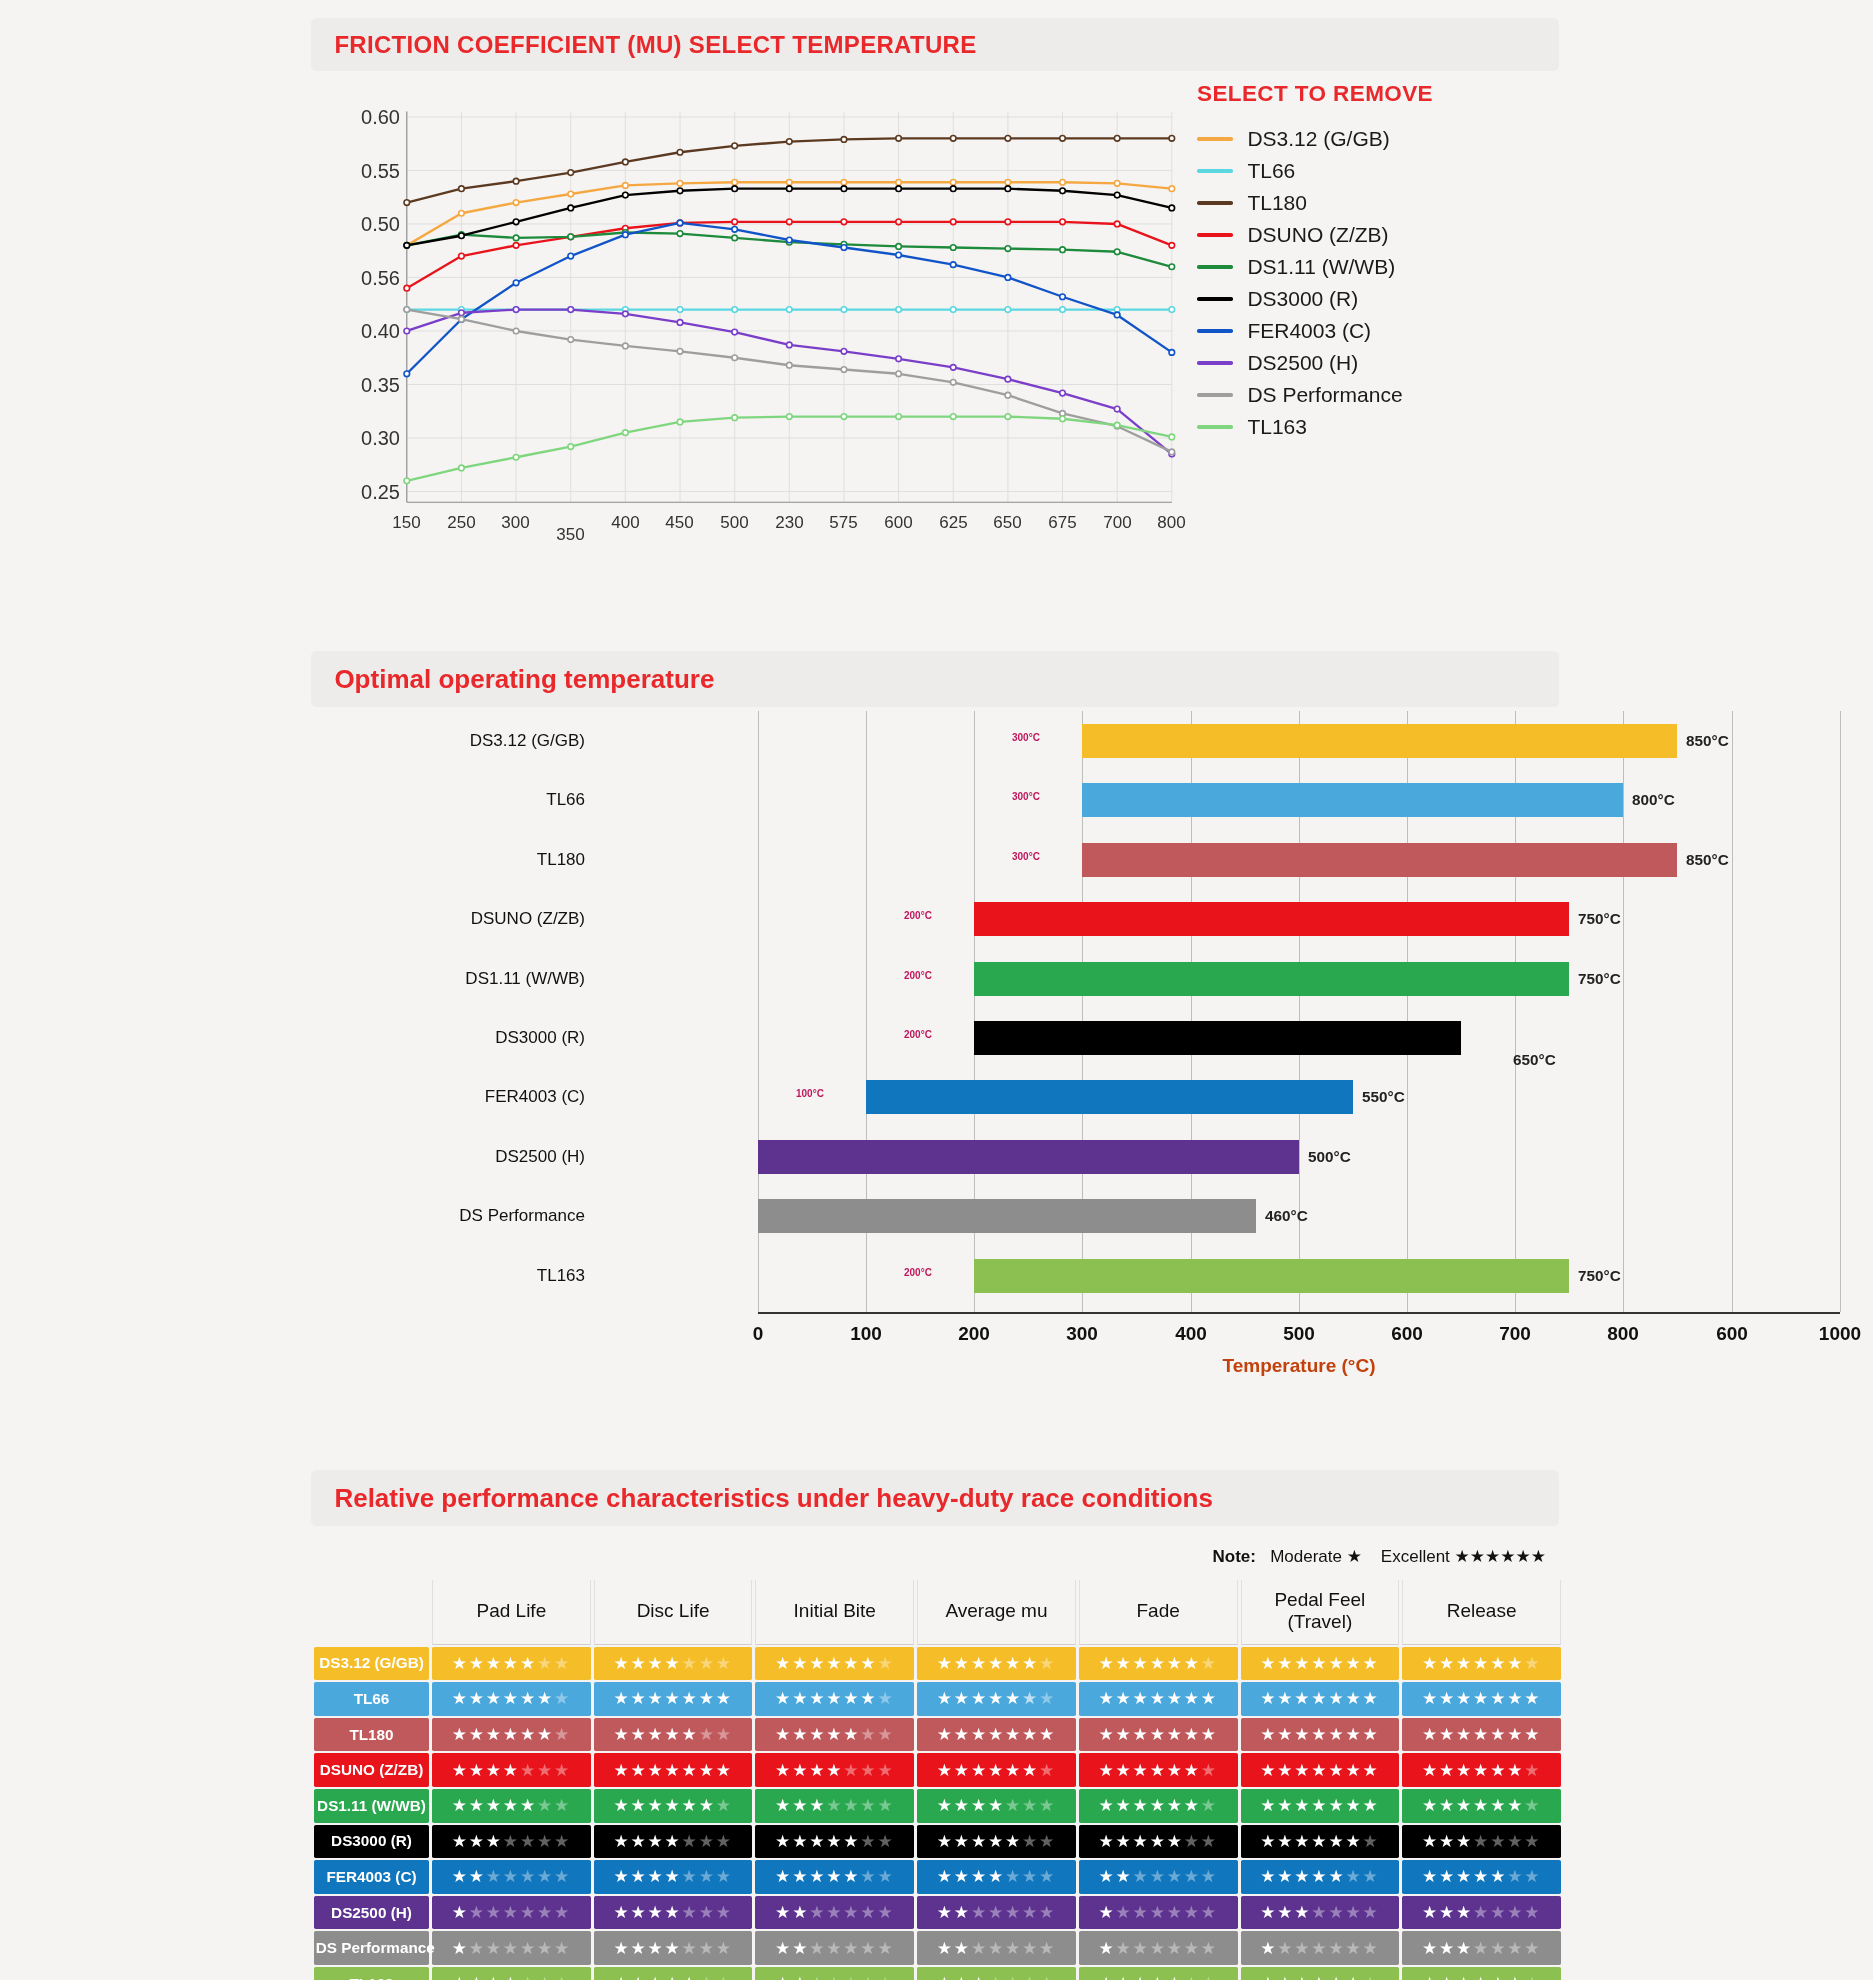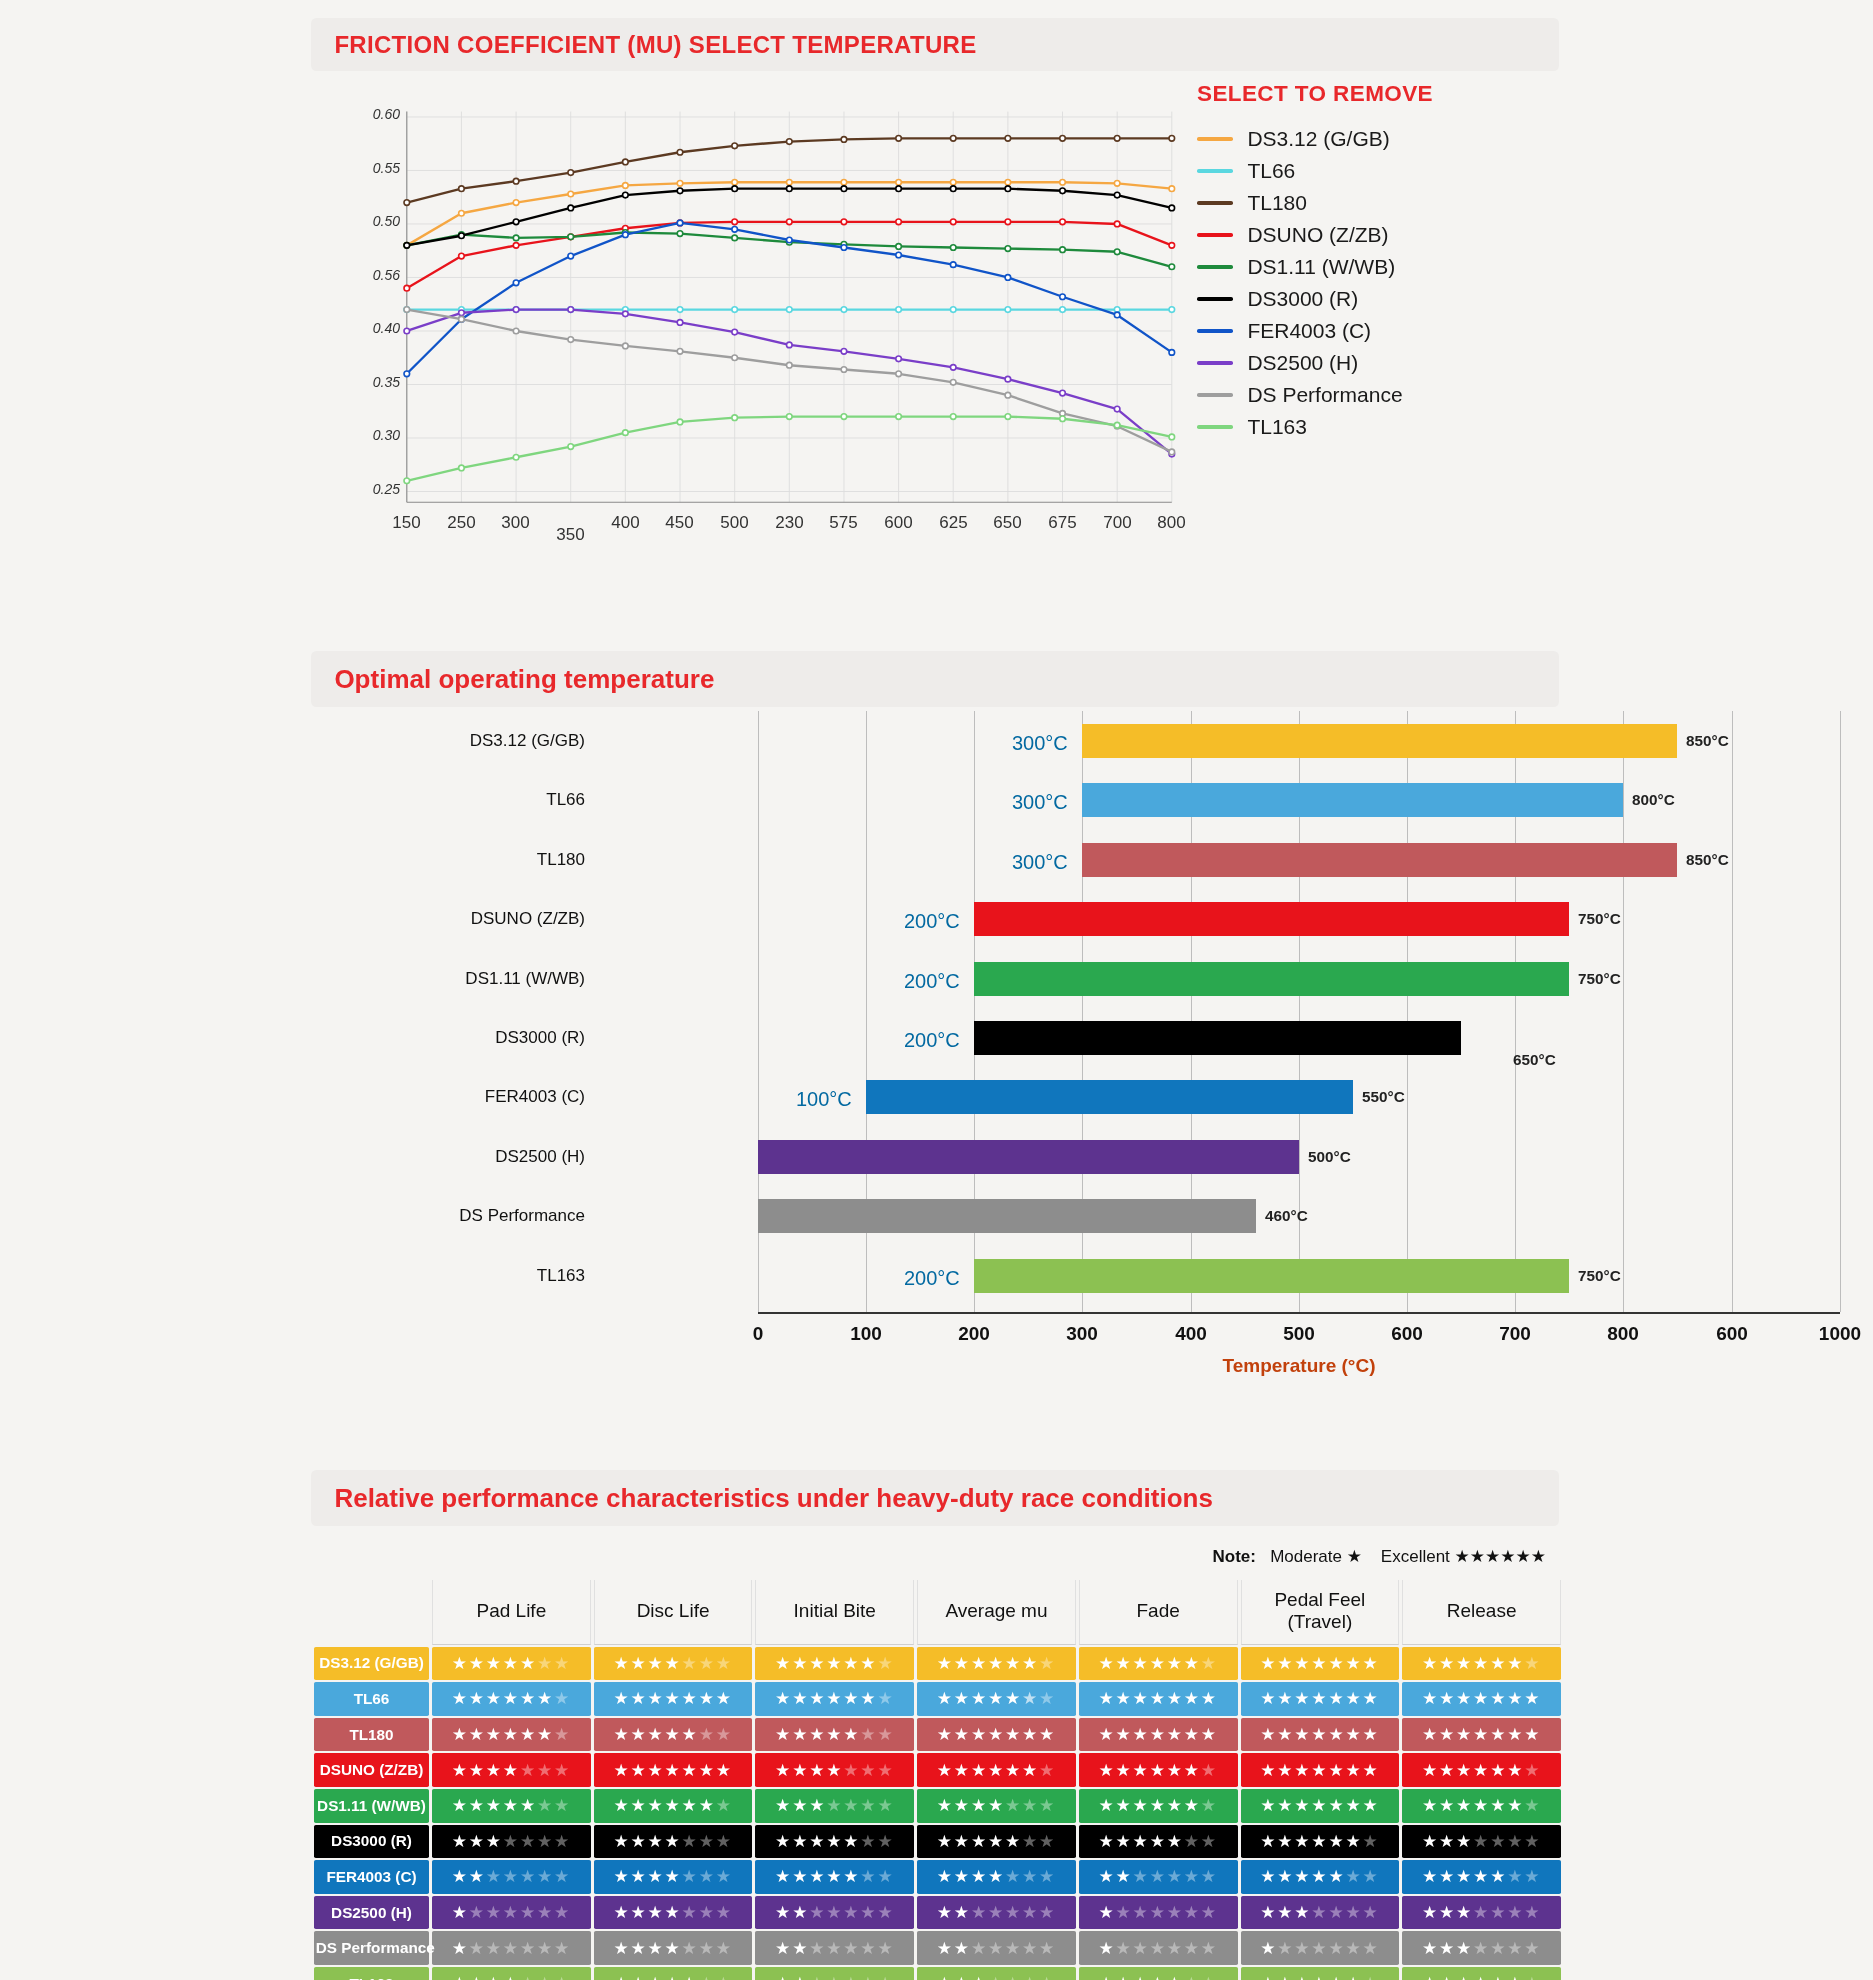--- a/index.html
+++ b/index.html
@@ -18,35 +18,35 @@
     font-weight: bold;
   }
   #hdr-friction { position: absolute; left: 311px; top: 18px; width: 1248px; font-size: 24px; letter-spacing: 0.3px; }
   #hdr-optimal  { position: absolute; left: 311px; top: 651px; width: 1248px; font-size: 26px; }
   #hdr-relative { position: absolute; left: 311px; top: 1470px; width: 1248px; font-size: 26px; }
 
   
   #linechart-wrap { position: absolute; left: 297px; top: 81px; width: 1278px; height: 477px; }
   #lc-plot { position: absolute; left: 54px; top: 18px; width: 828px; height: 441px; }
   .lc-svg { position: absolute; left: 0; top: 0; }
-  .lc-ylabel { position: absolute; font-size: 14px; fill: #333; color: #333; text-align: right; width: 49px; font-style: italic; }
+  .lc-ylabel { position: absolute; font-size: 20px; fill: #333; color: #333; text-align: right; width: 49px; }
   .lc-xlabel { position: absolute; font-size: 17px; color: #333; text-align: center; width: 41px; }
 
   #lc-legend { position: absolute; left: 900px; top: 0px; width: 378px; }
   #lc-legend .legend-title { color: #e8282b; font-weight: bold; font-size: 22.5px; margin-bottom: 16px; letter-spacing: 0.4px;}
   .legend-item { display: flex; align-items: center; height: 32px; cursor: pointer; }
   .legend-swatch { width: 36px; height: 3.6px; border-radius: 1.8px; margin-right: 14.4px; flex: none; }
   .legend-label { font-size: 21px; color: #1a1a1a; }
 
   
   #barchart-wrap { position: absolute; left: 297px; top: 711px; width: 1278px; height: 711px; }
   .bar-row { position: absolute; left: 0; width: 1278px; height: 59px; }
   .bar-cat { position: absolute; left: 0; width: 126px; text-align: right; font-size: 17px; color: #111; top: 20px; }
   .bar-rect { position: absolute; top: 12.6px; height: 34px; }
-  .bar-startlbl { position: absolute; top: 21px; font-size: 20px; font-weight: normal; color: #0369a1; }
+  .bar-startlbl { position: absolute; top: 21px; font-size: 10px; font-weight: bold; color: #be185d; }
   .bar-endlbl { position: absolute; top: 21px; font-size: 15.3px; font-weight: bold; color: #222; }
   .bc-gridline { position: absolute; top: 0; width: 0.9px; background: #bdbdbd; }
   .bc-axis-lbl { position: absolute; font-size: 19px; font-weight: bold; color: #111; text-align: center; width: 54px; }
   #bc-axis-title { position: absolute; font-size: 19px; font-weight: bold; color: #c2410c; text-align: center; width: 900px; }
 
   
   #table-wrap { position: absolute; left: 311px; top: 1546px; width: 1253px; }
   #tbl-note { text-align: right; font-size: 17px; color: #111; margin-bottom: 10.8px; padding-right: 18px; }
   #tbl-note .nb { font-weight: bold; margin-top: 27px; }
   table.perf { border-collapse: separate; border-spacing: 3.6px 2.7px; width: 1253px; table-layout: fixed; }

